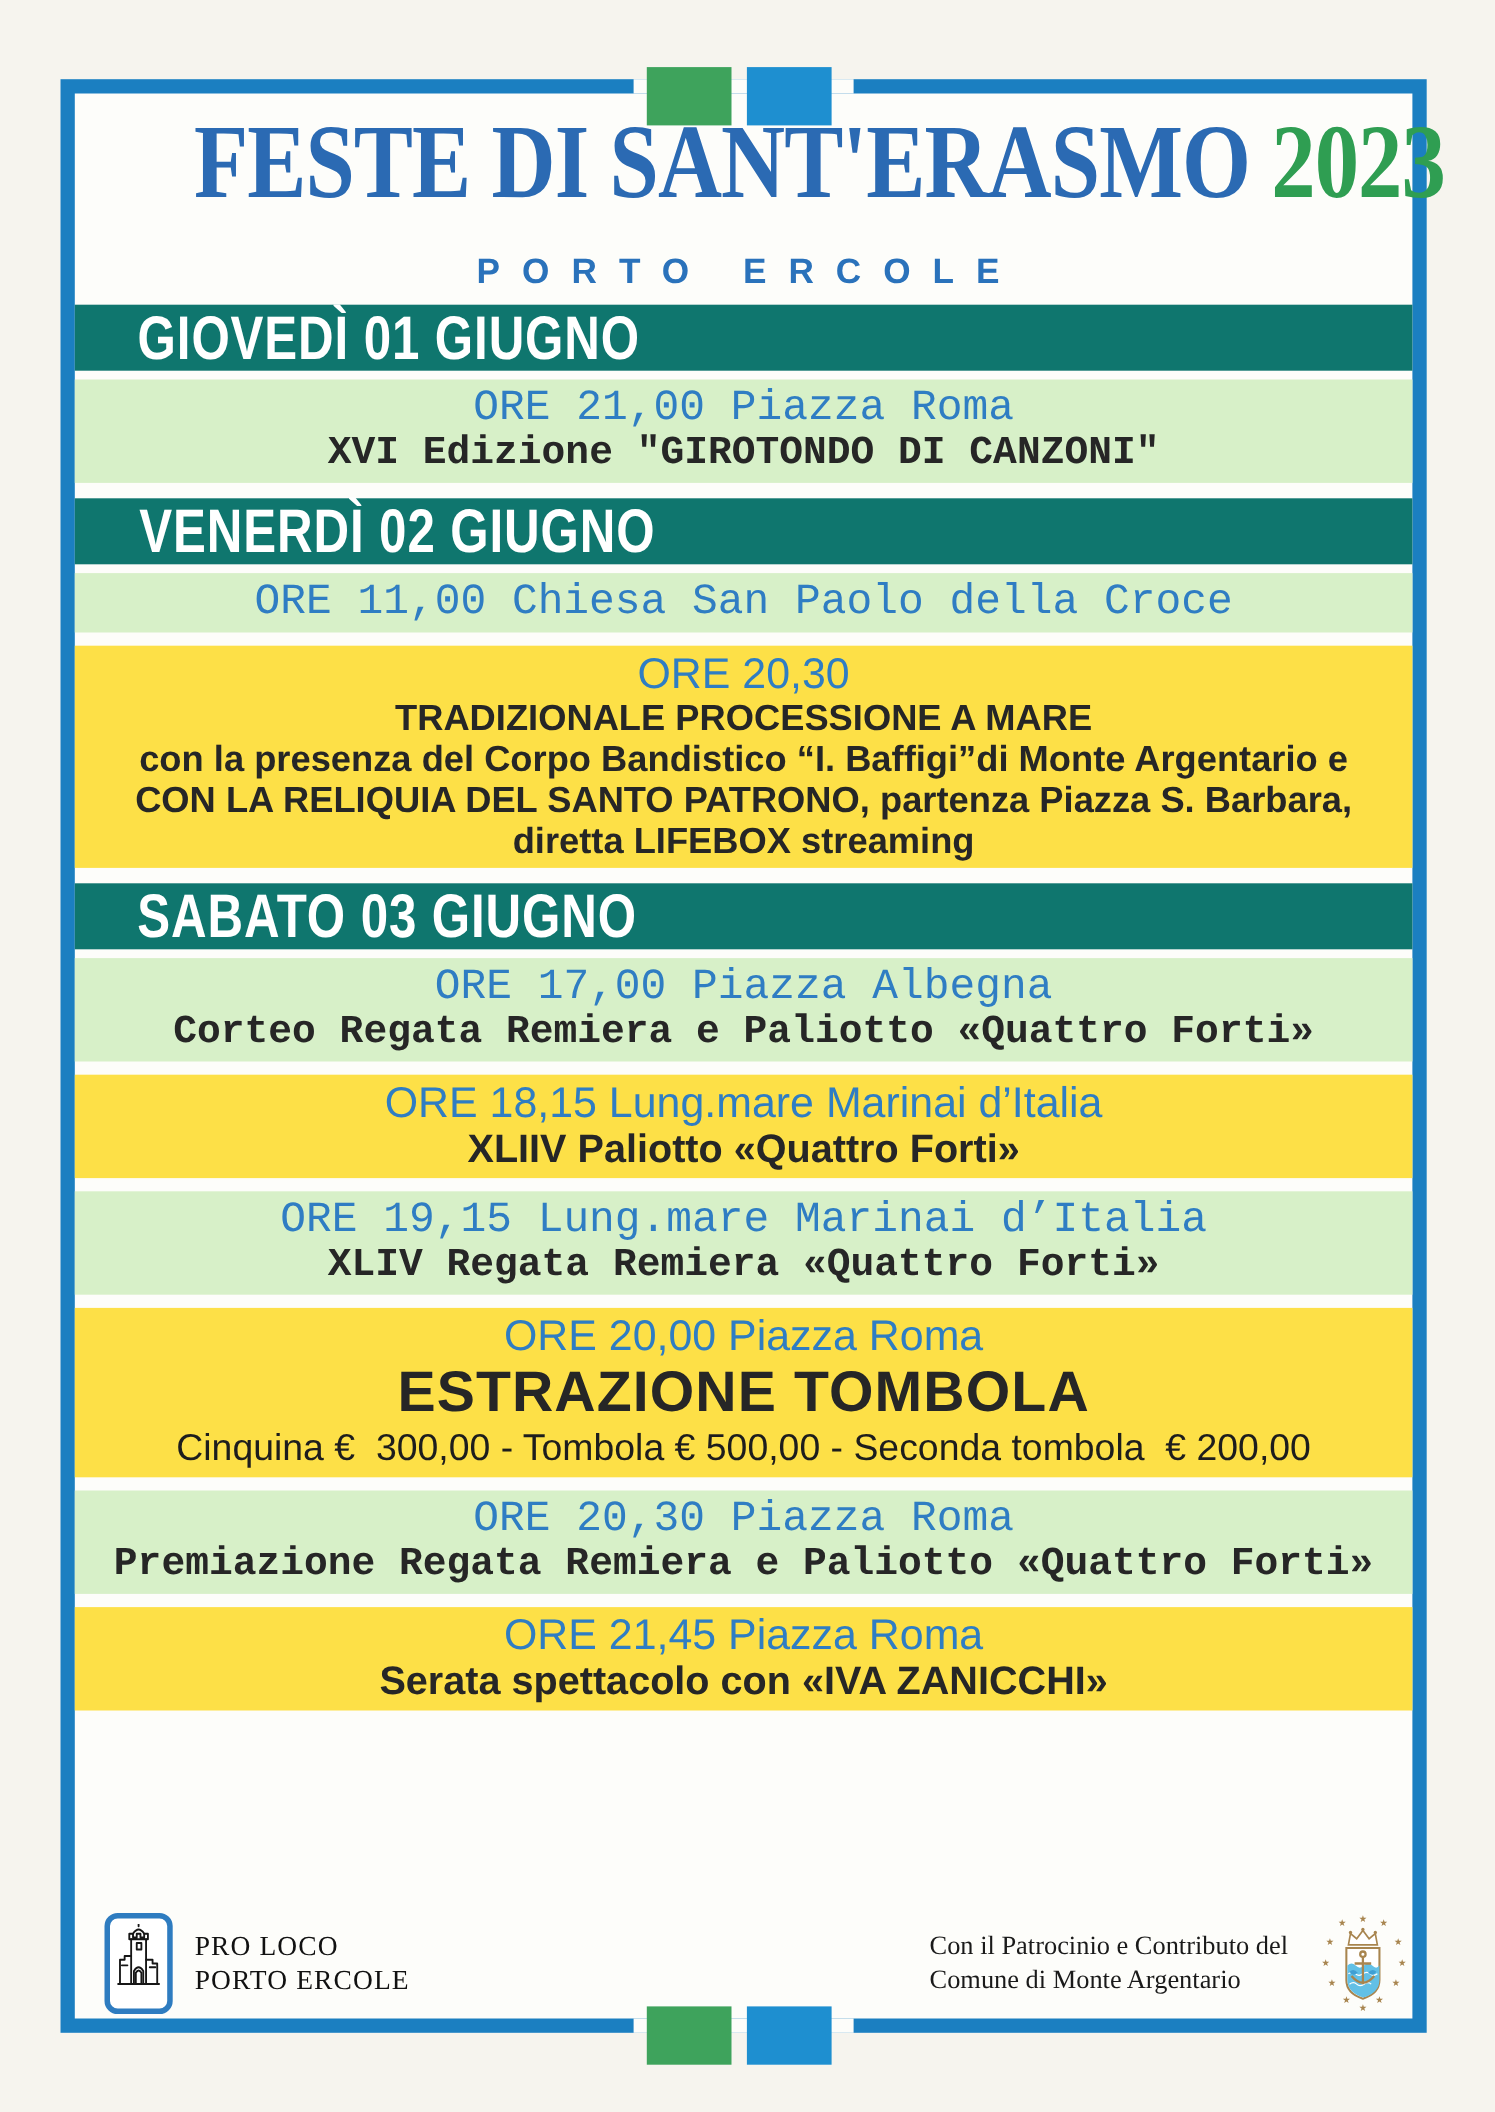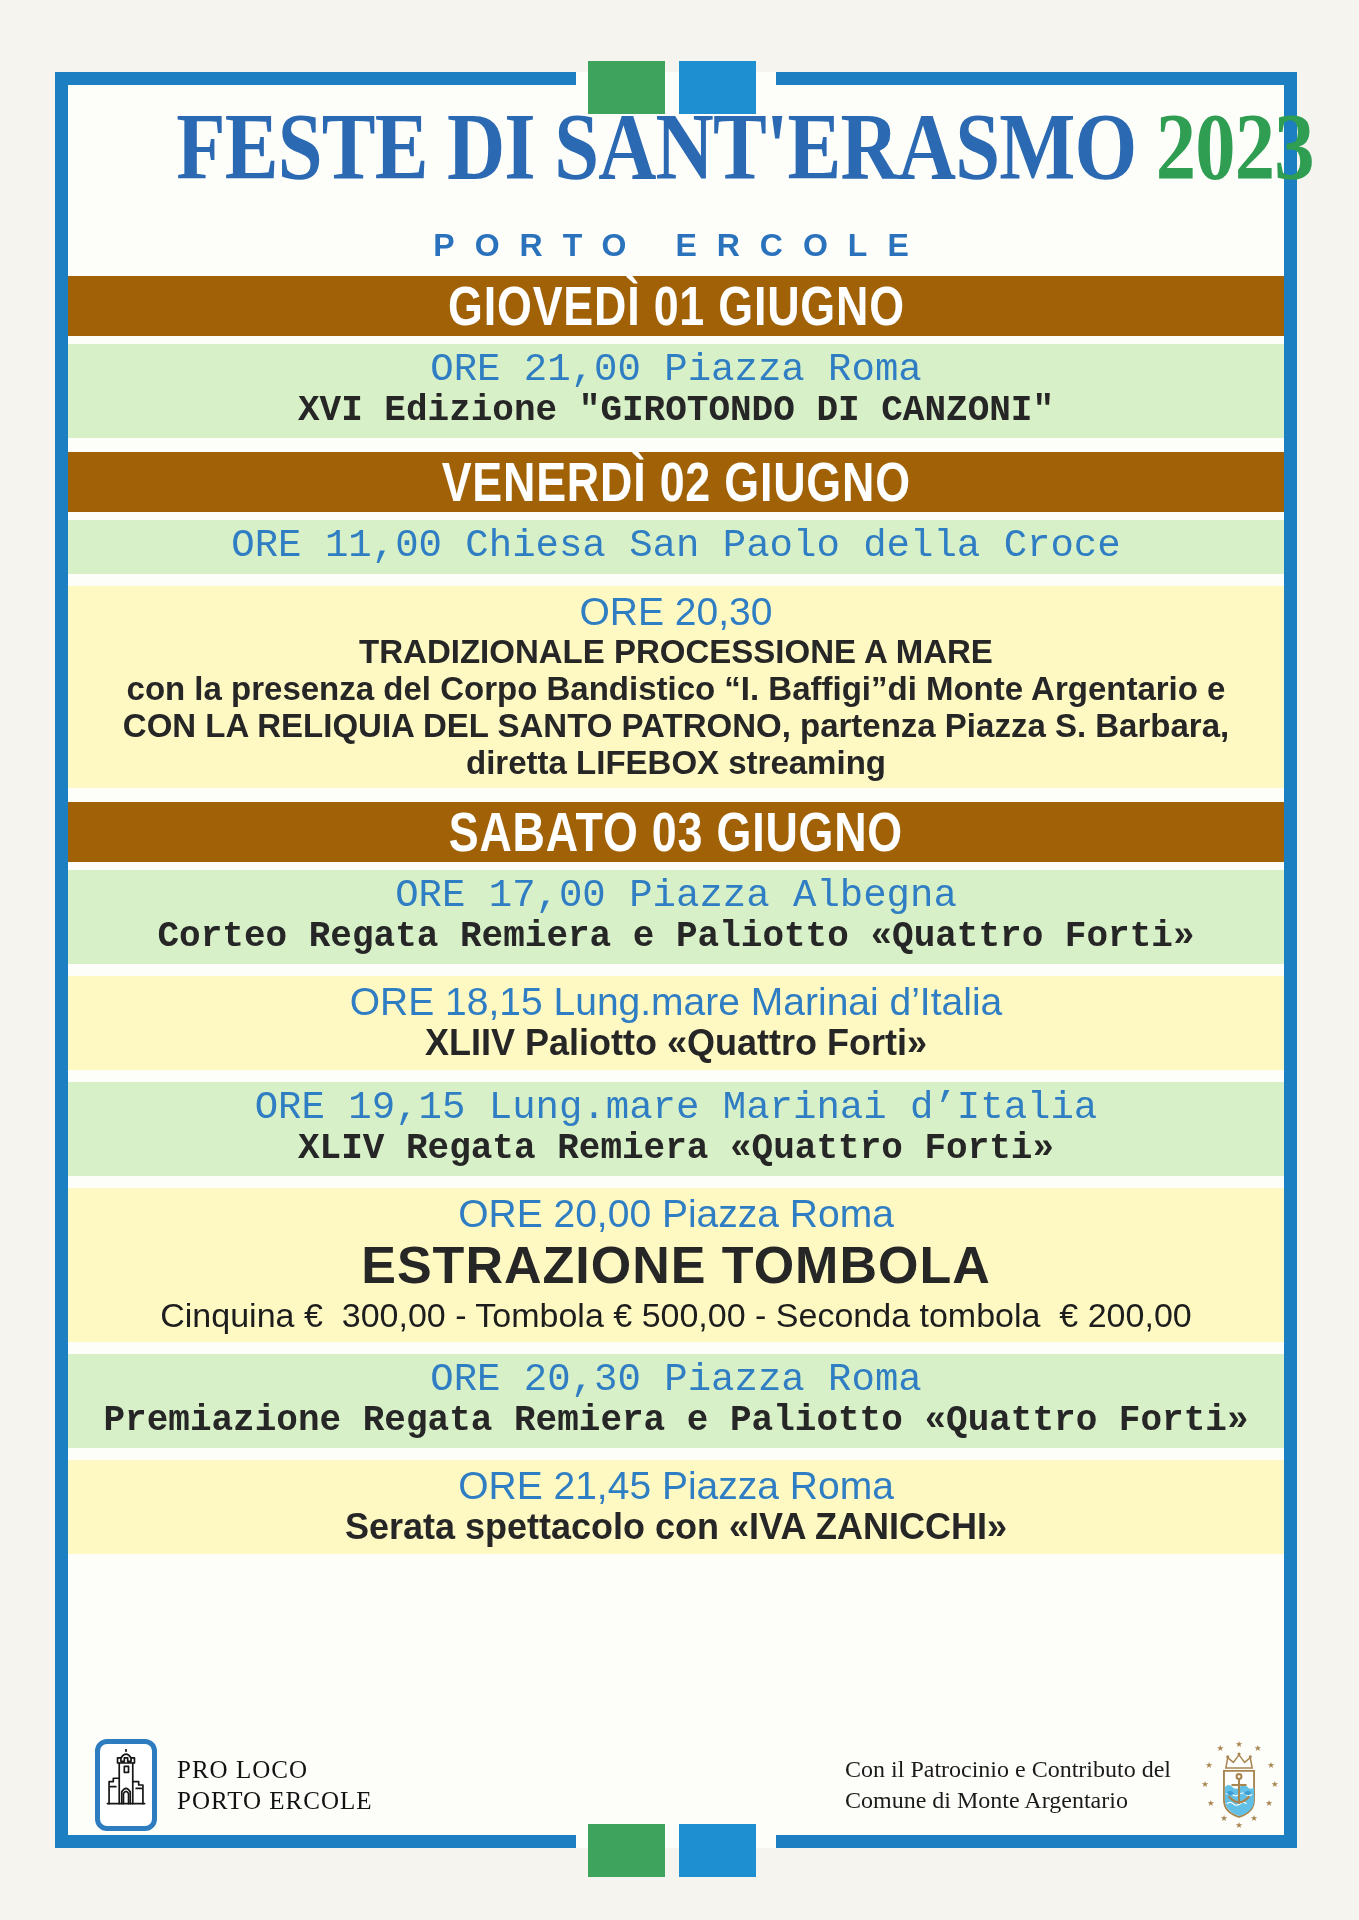--- a/index.html
+++ b/index.html
@@ -38,31 +38,31 @@
     font-family:"Liberation Serif", serif;font-weight:bold;font-size:96px;letter-spacing:-1px;}
   .title-main{color:#2b6ab3;}
   .title-year{color:#2f9e52;}
   .subtitle{
     text-align:center;color:#2a72bb;font-weight:bold;font-size:32px;
     letter-spacing:20px;line-height:34px;margin:6px 0 0 10px;
   }
 
   
   .band{
-    background:#a16207;color:#ffffff;text-align:center;
+    background:#0f766e;color:#ffffff;text-align:left;
     height:60px;line-height:60px;margin:14px 0 8px 0;
     white-space:nowrap;
   }
   .band span{display:inline-block;transform:scaleX(0.8);transform-origin:center;
     font-weight:bold;font-size:56px;letter-spacing:1px;}
 
   
   .event{text-align:center;padding:5px 20px 7px 20px;margin-bottom:12px;}
   .event.green{background:#d7f0c8;font-family:Liberation Mono, monospace;}
-  .event.pale{background:#fef9c3;}
+  .event.pale{background:#fde047;}
   .time{color:#2f7dc3;font-size:39px;line-height:42px;}
   .detail{color:#262626;font-weight:bold;font-size:36px;line-height:40px;}
   .detail.tight{font-size:33px;line-height:37px;}
   .detail-big{color:#262626;font-weight:bold;font-size:52px;line-height:60px;letter-spacing:1px;}
   .detail-plain{color:#1d1d1d;font-size:34px;line-height:40px;white-space:pre-wrap;}
 
   
   .footer{
     position:absolute;left:27px;right:5px;bottom:2px;height:97px;
     display:flex;align-items:center;

